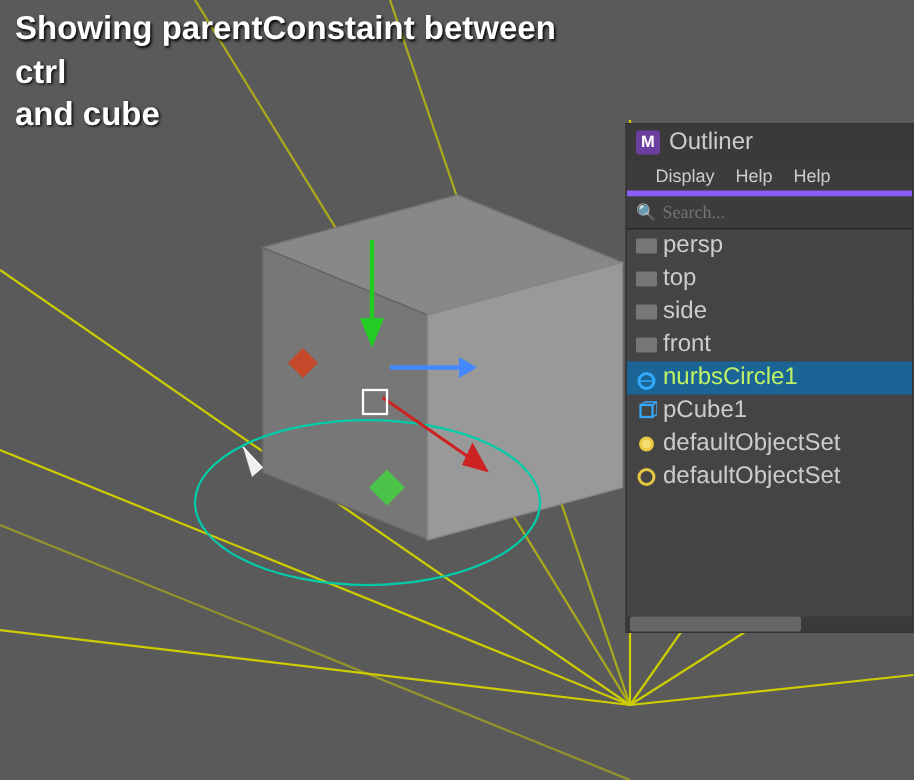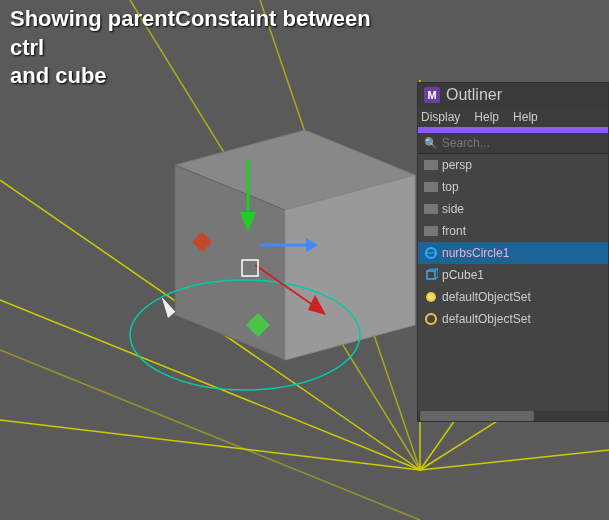--- a/index.html
+++ b/index.html
@@ -57,23 +57,23 @@
     }
 
     .outliner-title-text {
       color: #ccc;
       font-size: 16px;
     }
 
     .outliner-menu-bar {
       background: #3c3c3c;
       display: flex;
-      padding: 2px 0;
+      padding: 2px 16px;
       gap: 8px;
-      border-bottom: 6px solid #8b5cf6;
+      border-bottom: 4px solid #8b5cf6;
     }
 
     .outliner-menu-item {
       color: #ccc;
       font-size: 12px;
       cursor: pointer;
       padding: 1px 3px;
     }
 
     .outliner-search {
@@ -90,38 +90,39 @@
       font-size: 11px;
     }
 
     .outliner-search input {
       background: transparent;
       border: none;
       outline: none;
       color: #aaa;
       font-size: 12px;
       width: 100%;
+      font-family: Liberation Serif, serif;
     }
 
     .outliner-items {
       flex: 1;
       overflow-y: auto;
     }
 
     .outliner-item {
       display: flex;
       align-items: center;
       padding: 2px 6px;
       gap: 4px;
       cursor: pointer;
-      font-size: 12px;
+      font-size: 16px;
       color: #ccc;
       height: 22px;
     }
-    .outliner-item.selected { background: #1a6496; color: #f9a8d4; }
+    .outliner-item.selected { background: #1a6496; color: #bef264; align-items: flex-end; }
 
     .outliner-scrollbar {
       height: 10px;
       background: #3a3a3a;
       position: relative;
     }
     .outliner-scrollbar-thumb {
       height: 10px;
       width: 60%;
       background: #666;

